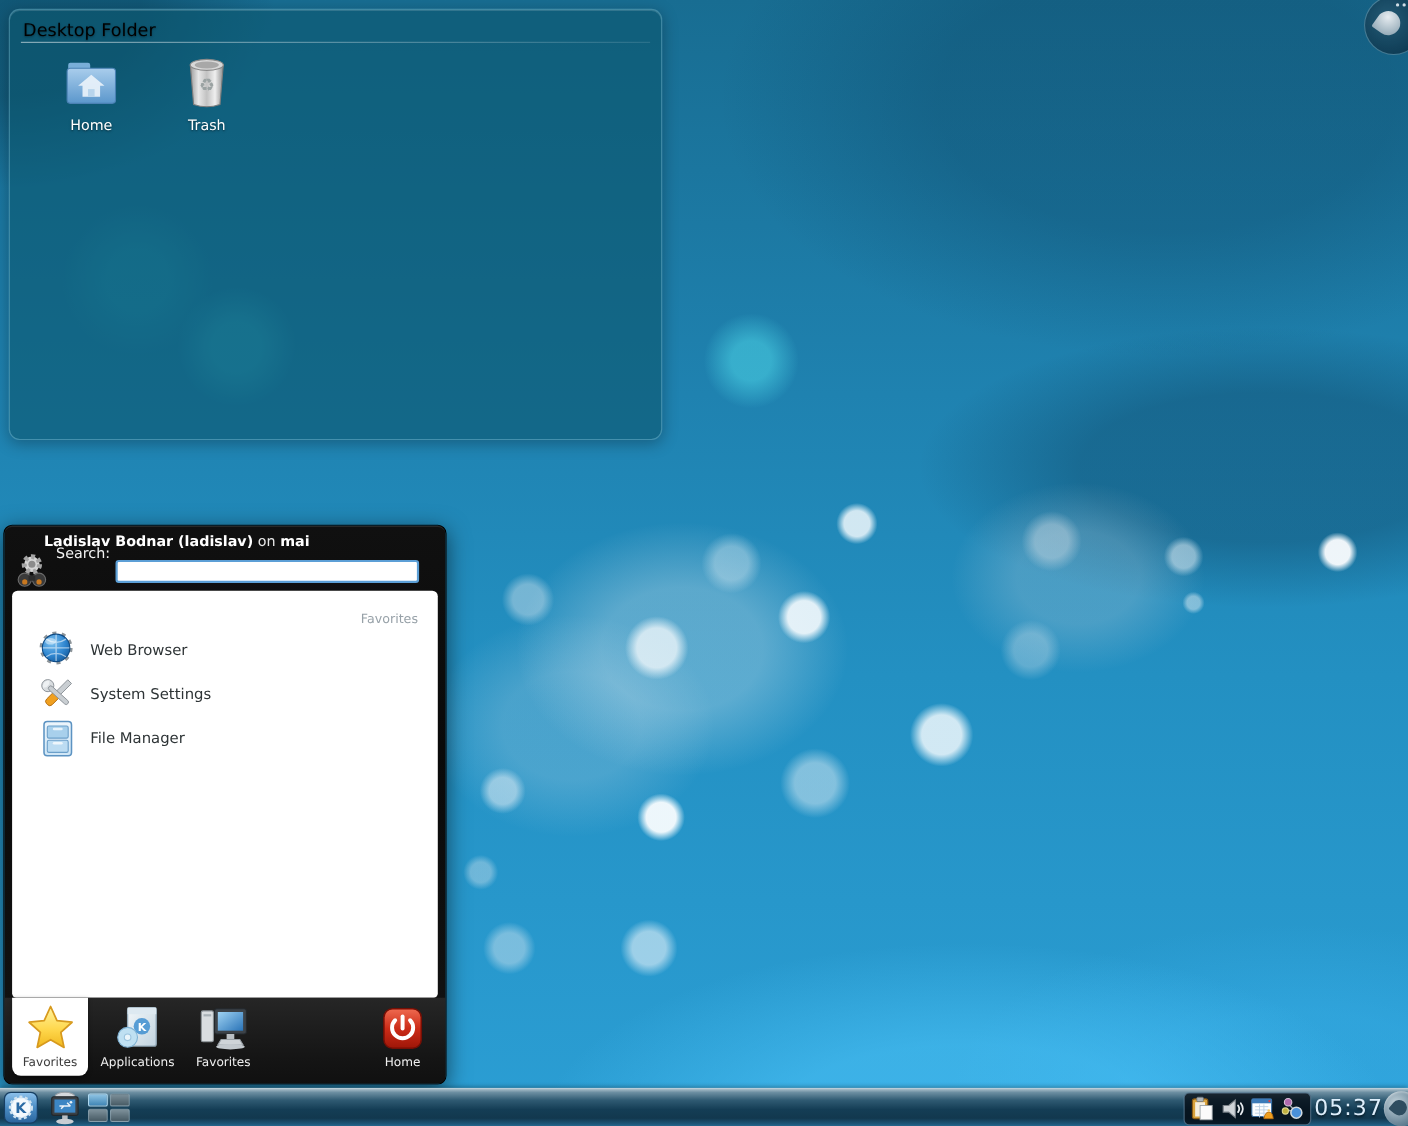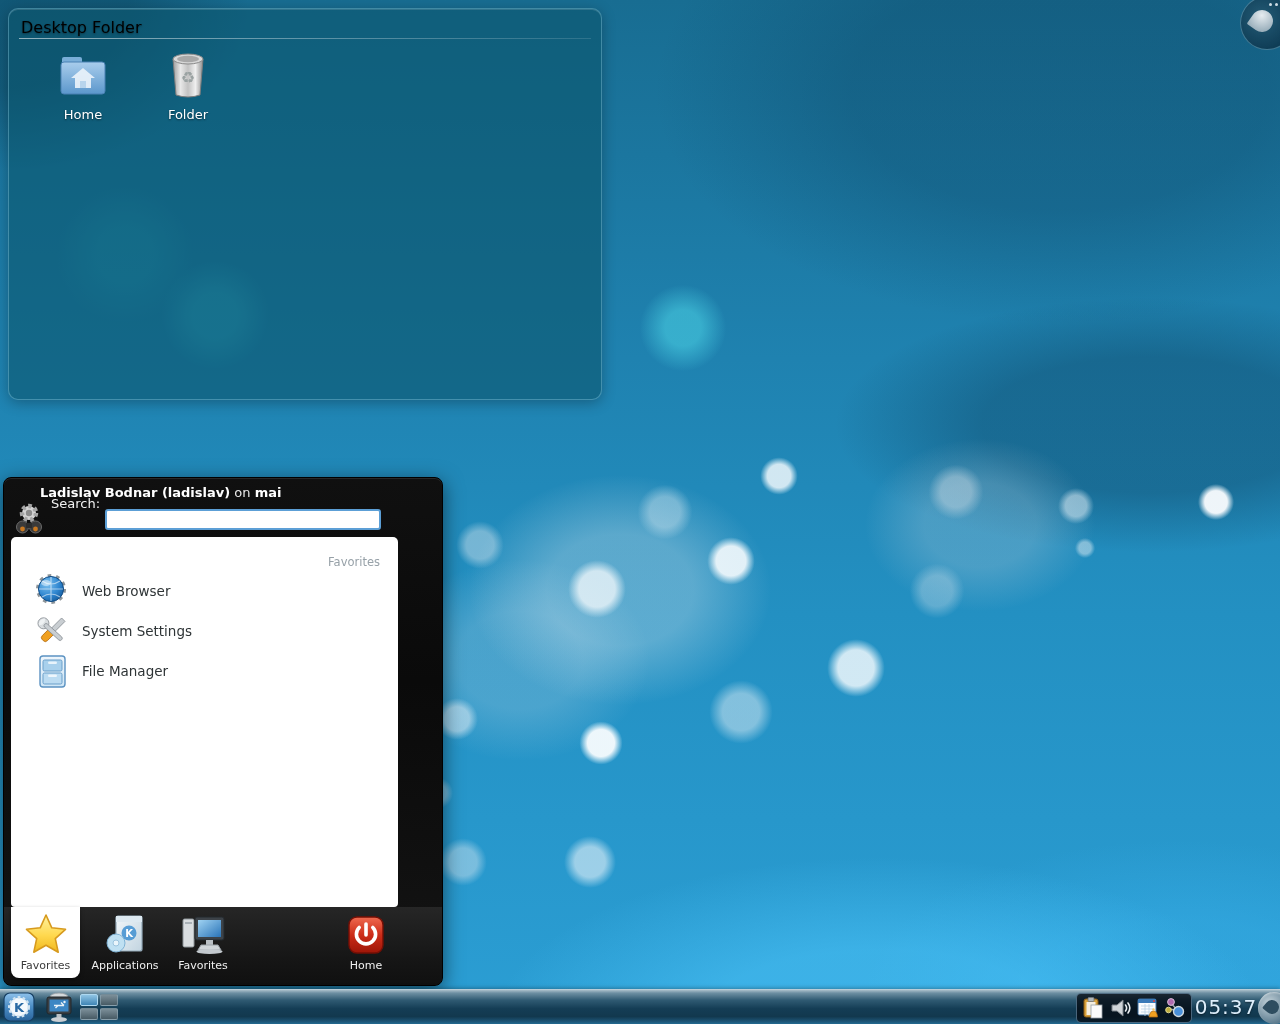--- a/index.html
+++ b/index.html
@@ -68,21 +68,20 @@
     position:absolute;top:40px;width:96px;display:flex;flex-direction:column;align-items:center;cursor:default;
   }
   .fv-icon .glyph{width:52px;height:52px;display:flex;align-items:center;justify-content:center;}
   .fv-icon .lbl{margin-top:6px;font-size:13px;color:#fff;text-shadow:0 1px 2px rgba(0,0,0,.55);}
   
   .kickoff{
     position:absolute;left:3px;top:477px;width:401px;height:507px;
     background:linear-gradient(to bottom,#101010,#0a0a0a 40%,#141414);
     border:1px solid #000;border-radius:8px;
     box-shadow:0 5px 20px rgba(0,0,0,.55), inset 0 1px 0 rgba(255,255,255,.10);
-    padding-left:37px;
   }
   .ko-user{
     position:absolute;left:36px;top:7px;font-size:13px;color:#fff;white-space:nowrap;
   }
   .ko-user b{font-weight:bold;}
   .ko-user .conn{font-weight:normal;color:#e8e8e8;}
   .ko-search-icon{position:absolute;left:8px;top:24px;width:34px;height:34px;}
   .ko-search-label{position:absolute;left:47px;top:18px;font-size:13px;color:#f2f2f2;}
   .ko-search-input{
     position:absolute;left:101px;top:31px;width:266px;height:17px;
@@ -200,21 +199,21 @@
               <stop offset=".75" stop-color="#efefef"></stop>
             <stop offset="1" stop-color="#8e8e8e"></stop>
           </linearGradient>
         </defs>
         <path d="M7 8 L10 44 Q22 48 34 44 L37 8 Z" fill="url(#gt1)" stroke="#7c7c7c" stroke-width="1"></path>
         <ellipse cx="22" cy="8" rx="15" ry="5" fill="#d8d8d8" stroke="#8a8a8a" stroke-width="1"></ellipse>
         <ellipse cx="22" cy="8" rx="11" ry="3.2" fill="#a8a8a8"></ellipse>
         <text x="22" y="32" font-size="16" text-anchor="middle" fill="#9aa2a2">♻</text>
       </svg>
     </span>
-    <span class="lbl">Folder</span>
+    <span class="lbl">Trash</span>
   </div>
 </div>
 
 <div class="desk-cashew">
   <div class="comma"></div>
   <div class="dots">
       <i></i>
       <i></i>
     </div>
 </div>

